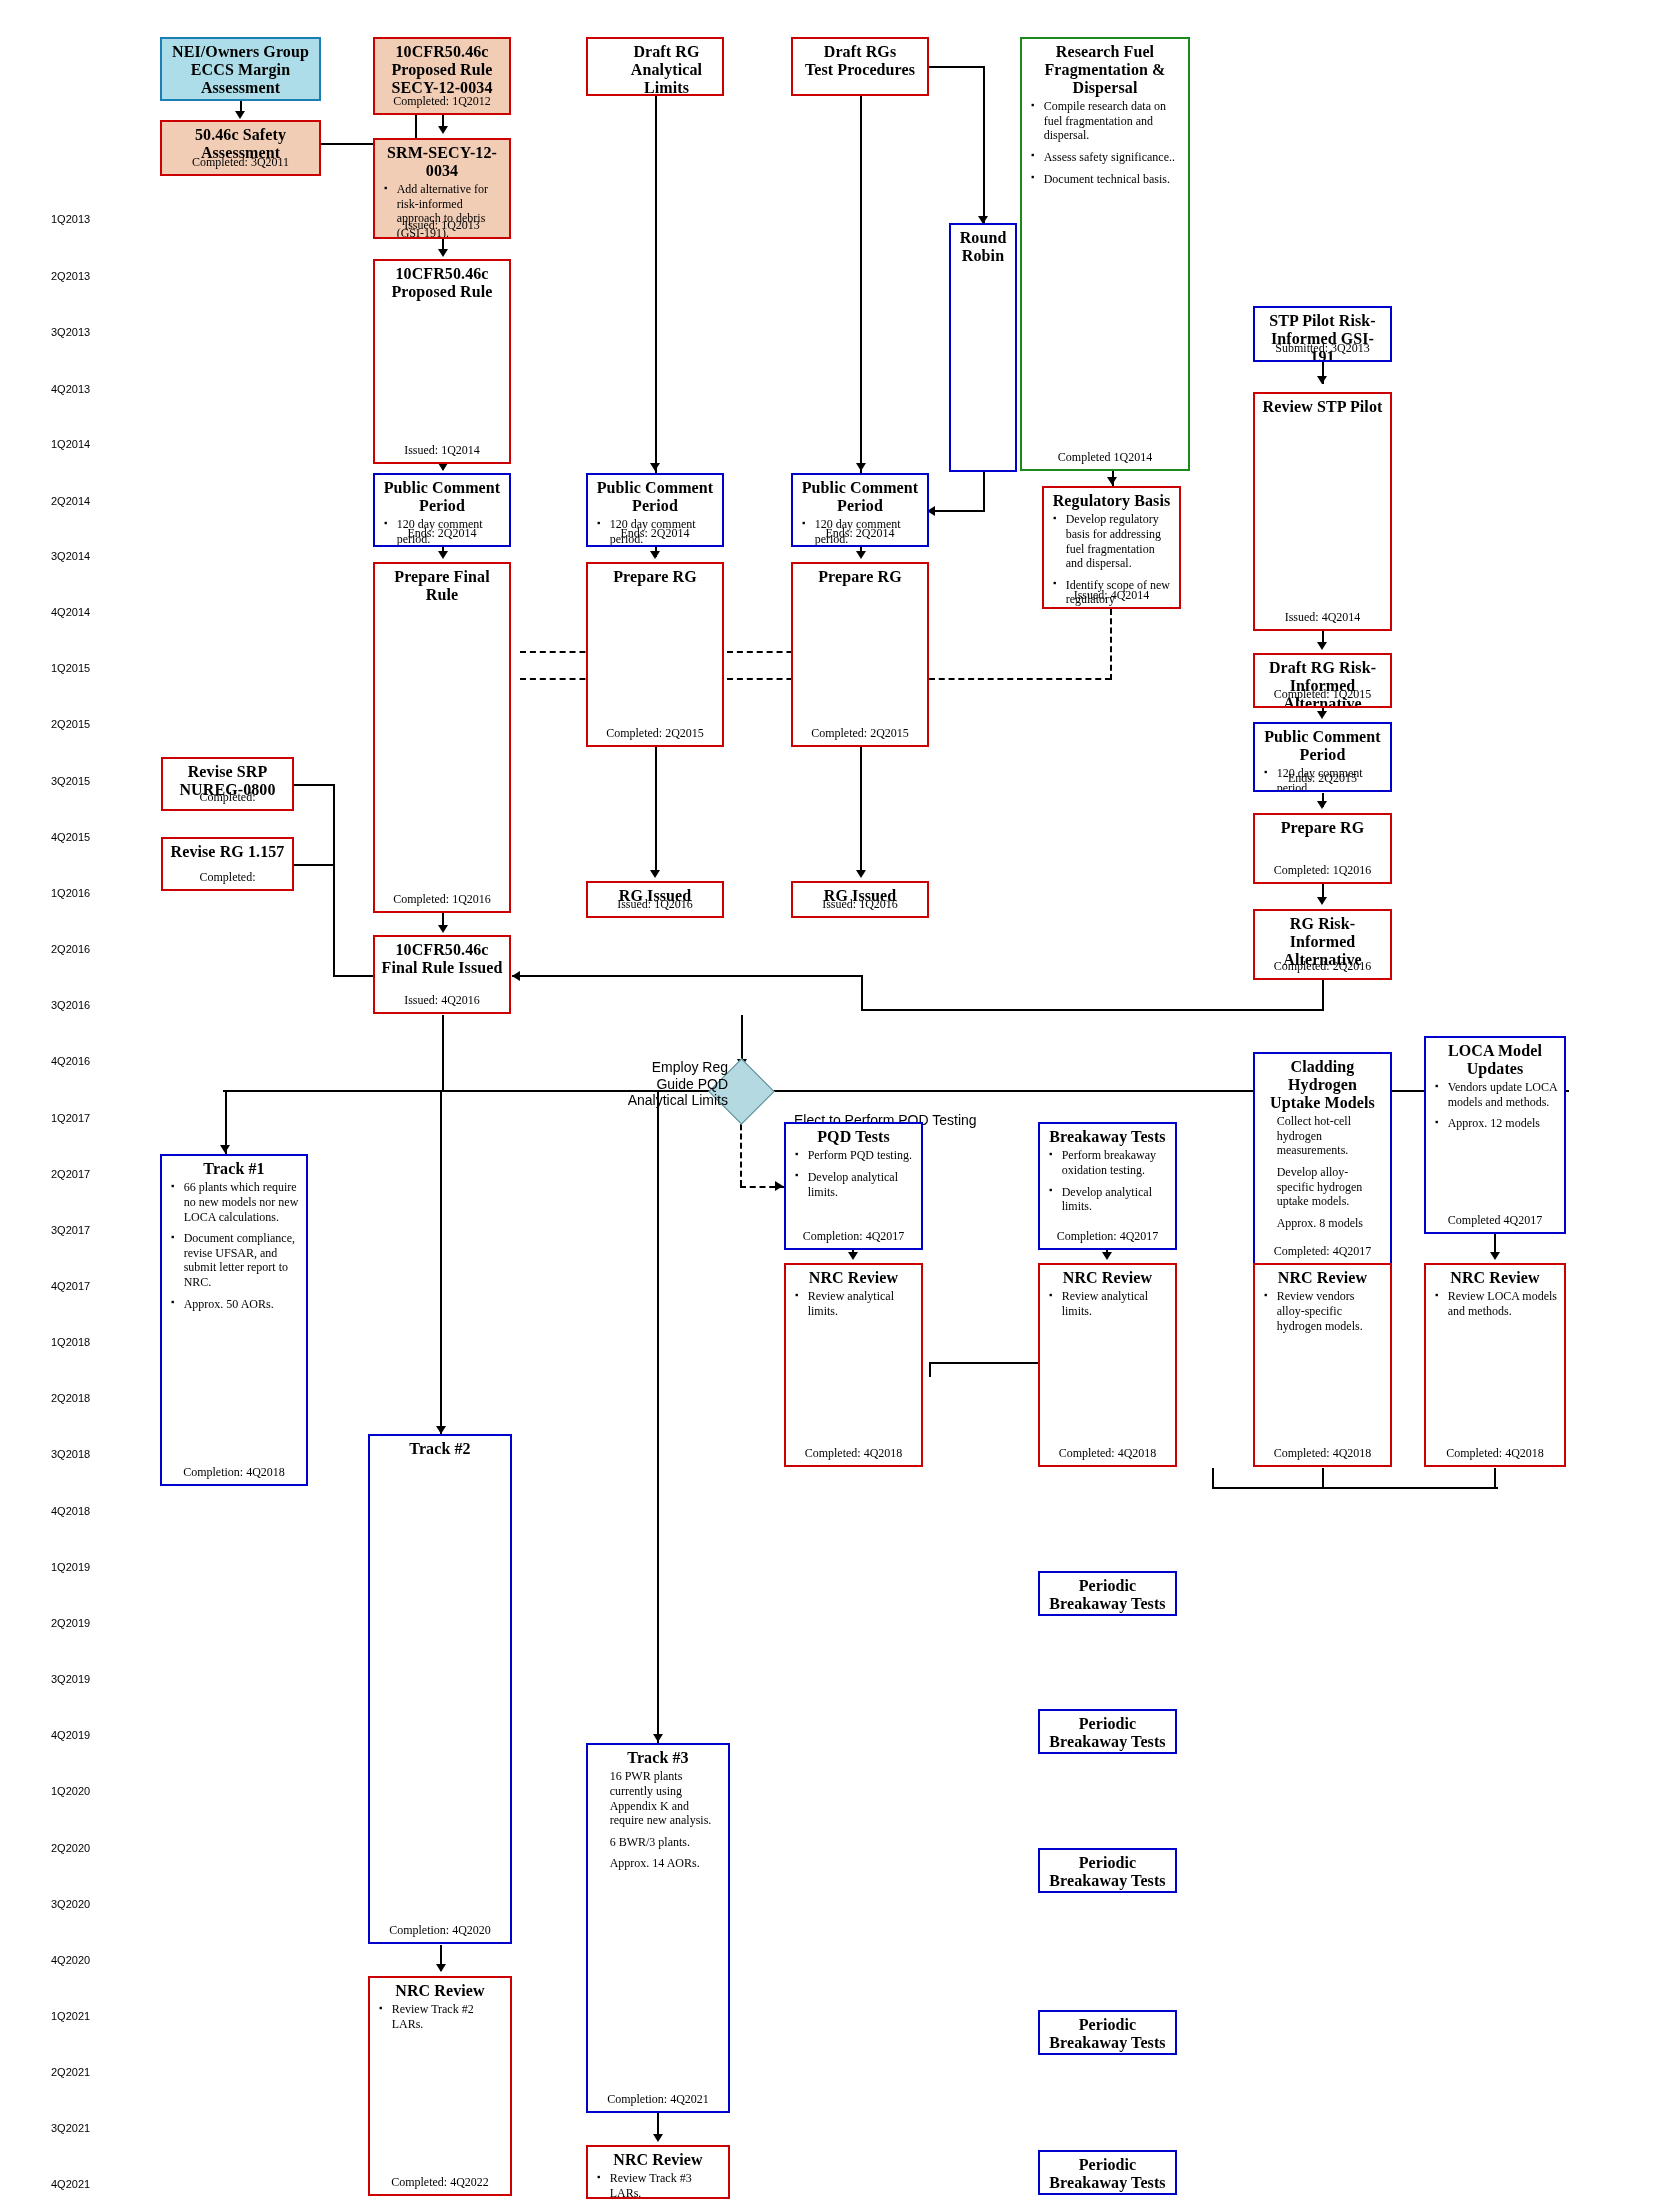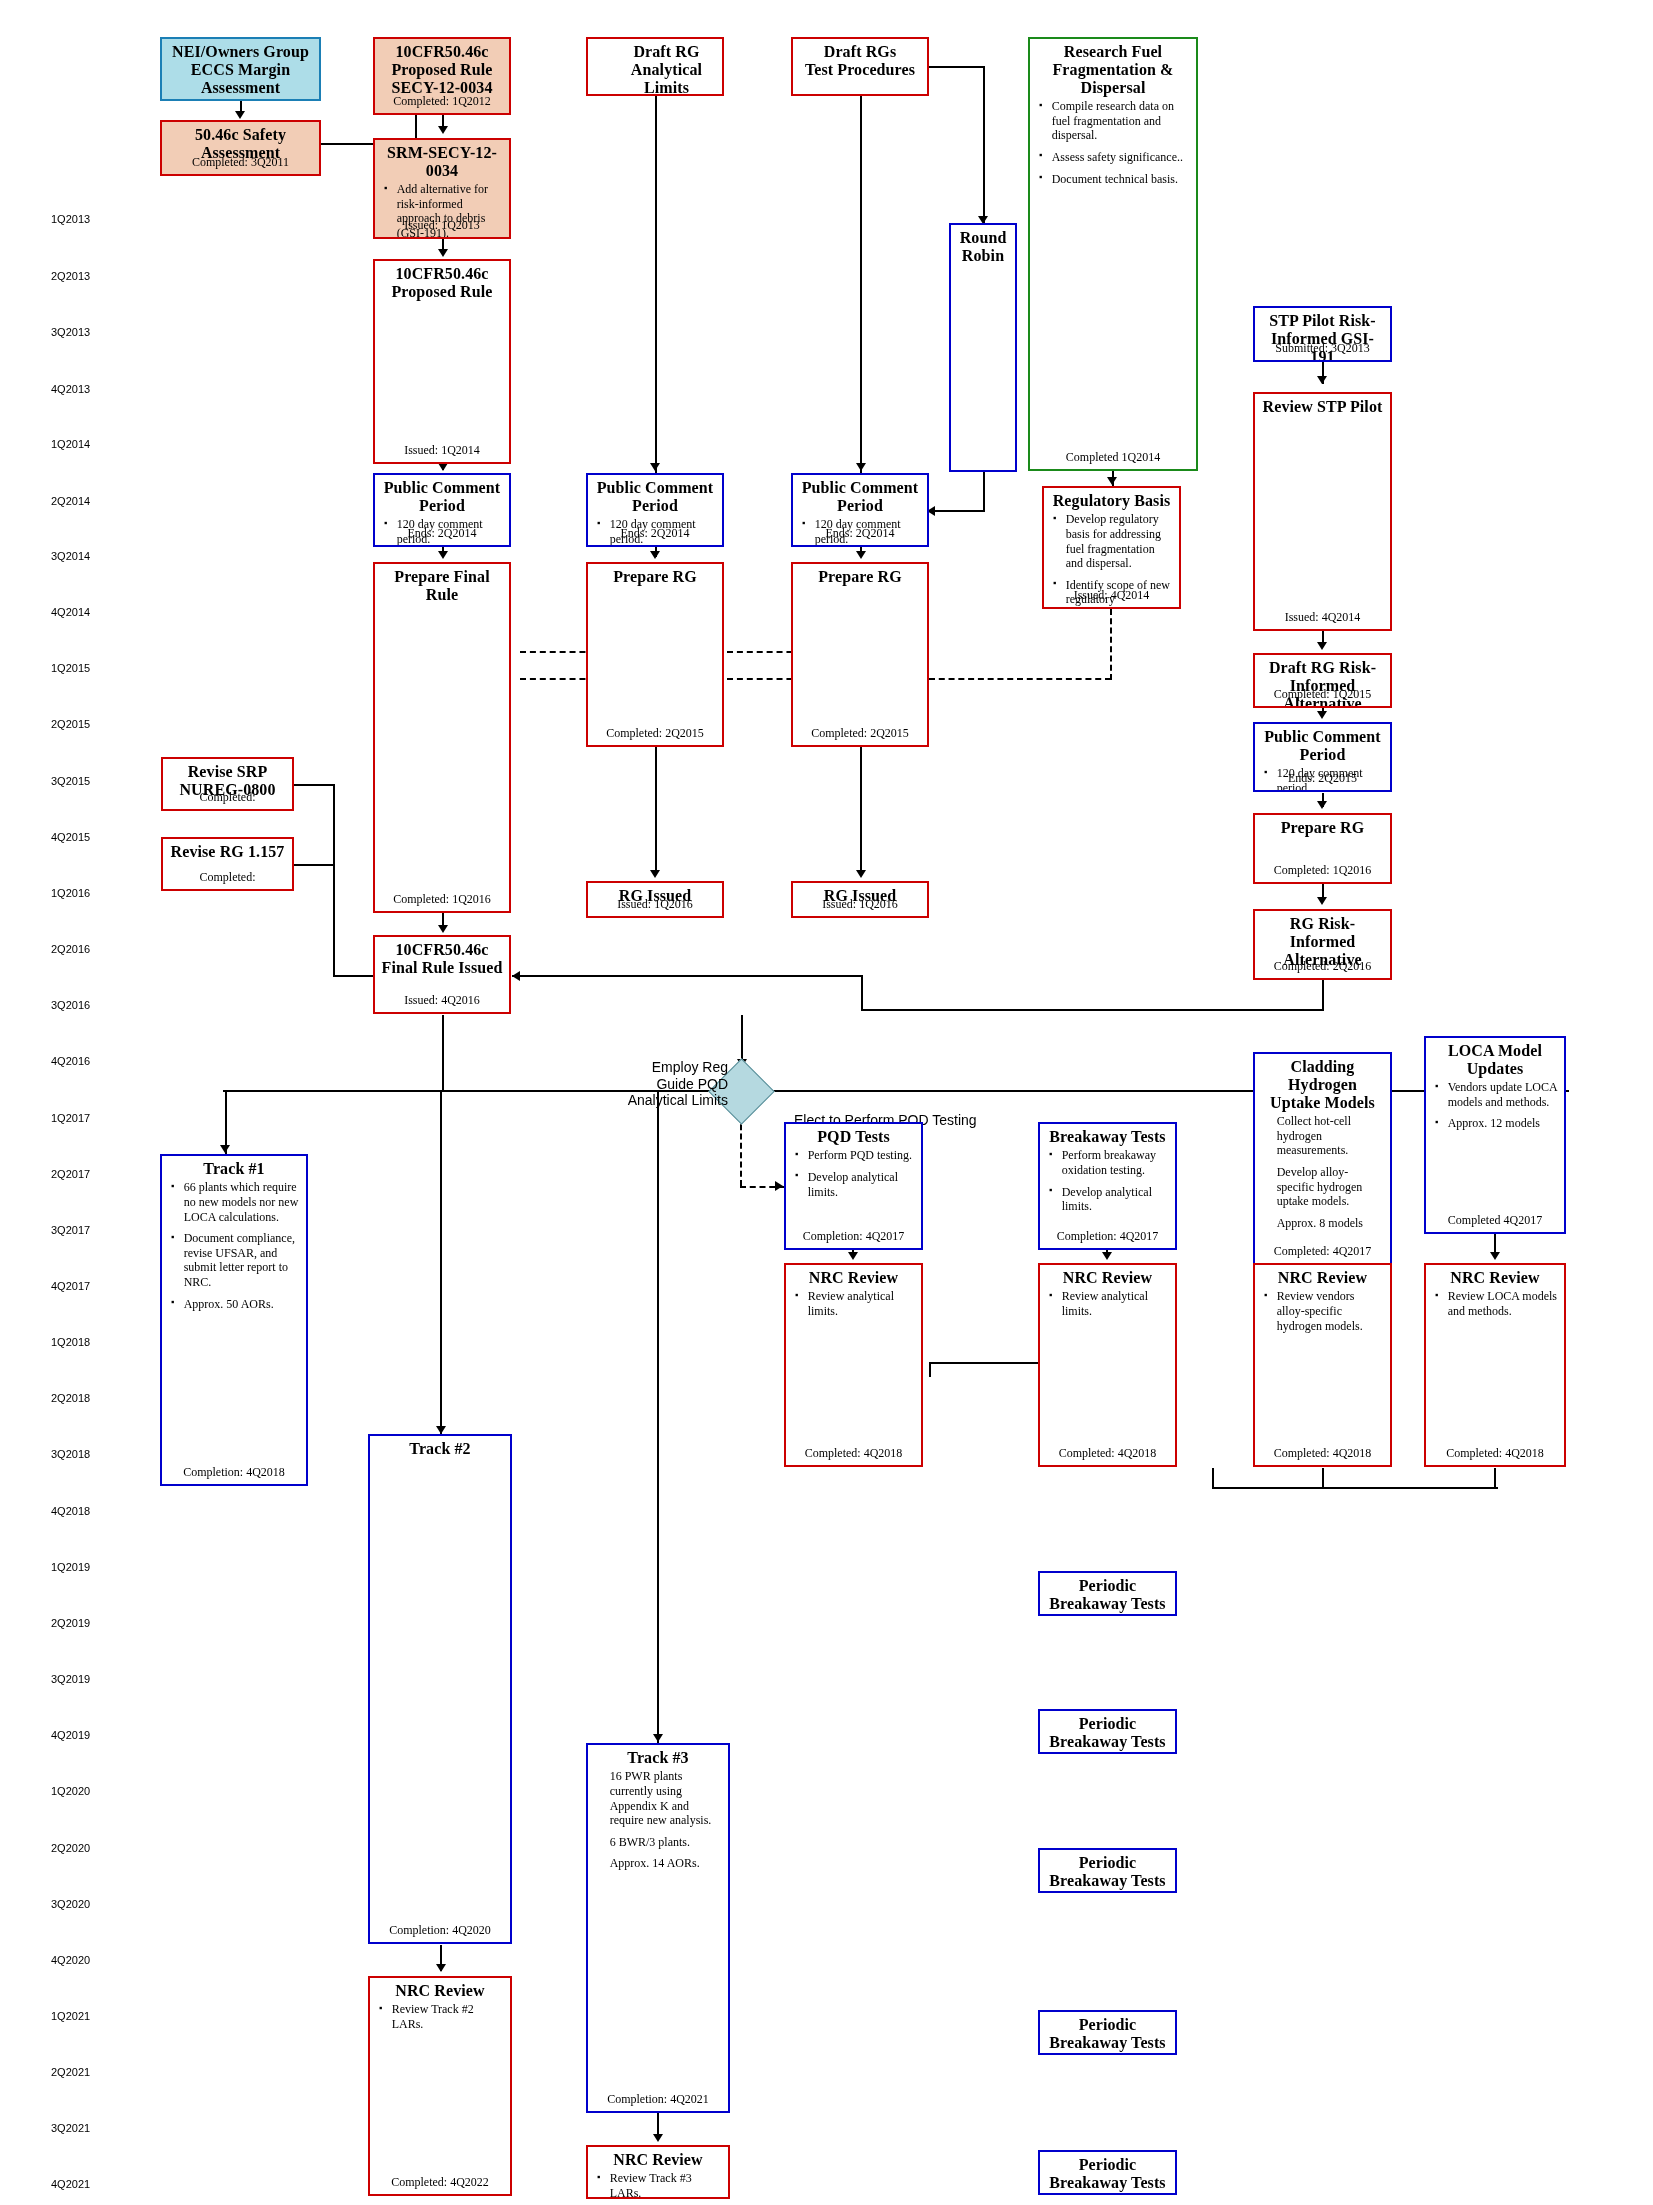--- a/index.html
+++ b/index.html
@@ -51,21 +51,21 @@
   .node .stamp {
     position:absolute;
     left:0; right:0;
     bottom:4.5px;
     font-size:12px;
     text-align:center;
     color:#000;
   }
 
   .blue  { border-color:#0000cc; }
-  .green { border-color:#1a8a1a;margin-left:8px; }
+  .green { border-color:#1a8a1a; }
   .cyanfill { background:#addde8; border-color:#1b7fb5; }
   .peach { background:#f2cdb6; border-color:#cc0000; }
 
   
   .diamond {
     position:absolute;
     background:#b5d9e0;
     border:1.3px solid #5a8f99;
     transform:rotate(45deg);
   }

